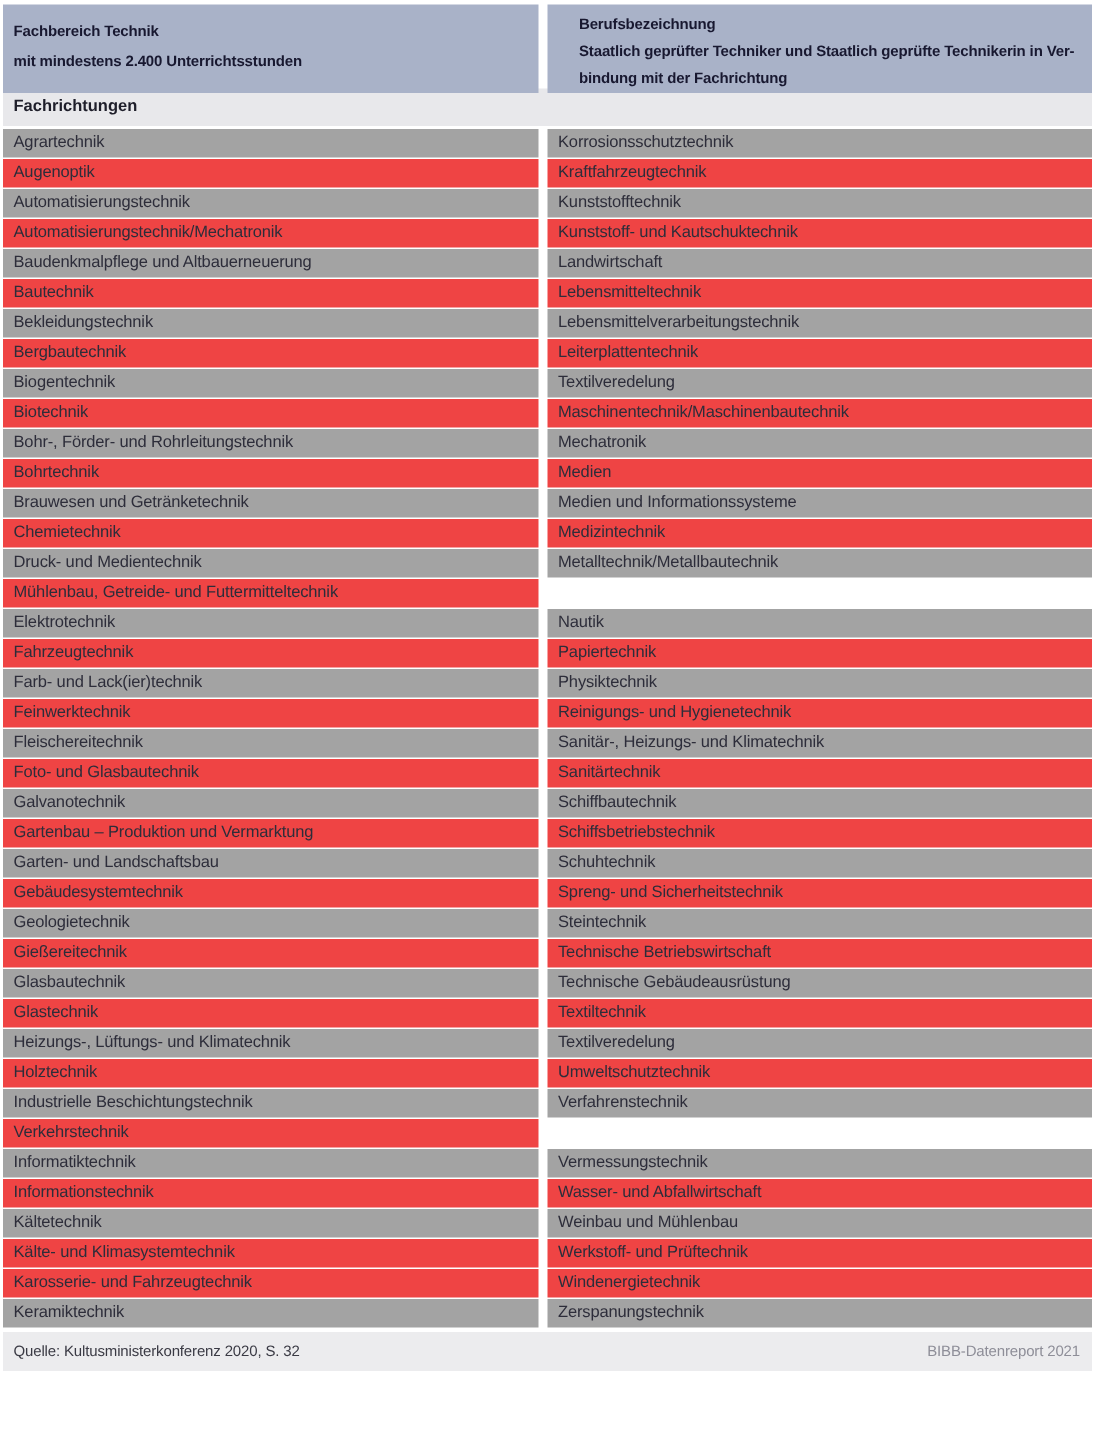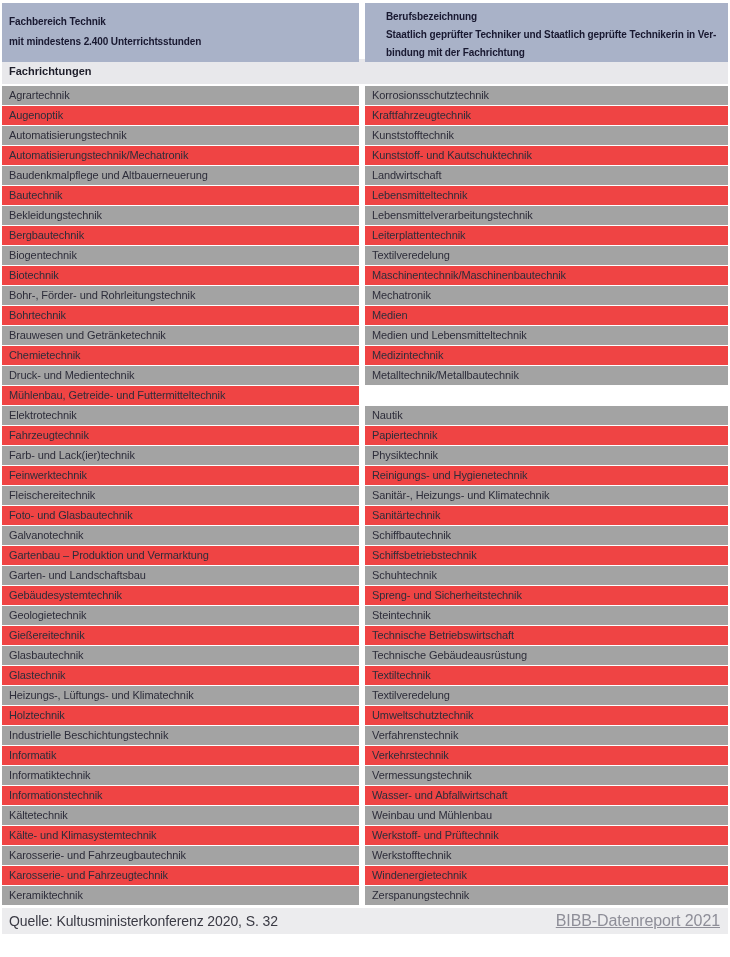--- a/index.html
+++ b/index.html
@@ -14,22 +14,22 @@
   .band{background:#e8e8eb;height:25px;line-height:25px;margin-top:2px;font-size:11px;color:#1e1e2a;padding-left:7px;box-sizing:border-box;}
   .band.fach{font-weight:bold;}
   
   .tbody{margin-top:2px;}
   .row{display:grid;grid-template-columns:357px 1fr;column-gap:6px;height:19px;border-bottom:1.5px solid #ffffff;}
   .row .cell{font-size:11px;line-height:19px;color:#2d2d3a;letter-spacing:-0.1px;padding-left:7px;white-space:nowrap;overflow:hidden;}
   .row.light .cell{background:#a3a3a3;}
   .row.dark .cell{background:#ef4444;}
   
   .footer{background:#ececee;height:26px;margin-top:2px;display:flex;align-items:center;justify-content:space-between;padding:0 8px 0 7px;box-sizing:border-box;}
-  .footer .source{font-size:14px;color:#3a3a44;letter-spacing:-0.1px;}
-  .footer .report{font-size:16px;color:#8e8e98;letter-spacing:-0.1px;text-decoration:underline;}
+  .footer .source{font-size:10px;color:#3a3a44;letter-spacing:-0.1px;}
+  .footer .report{font-size:10px;color:#8e8e98;letter-spacing:-0.1px;}
 </style>
 </head>
 <body>
 
 <div class="page">
 
   <div class="thead">
     <div class="hcell left">
       <div>Fachbereich Technik</div>
       <div>mit mindestens 2.400 Unterrichtsstunden</div>
@@ -87,21 +87,21 @@
       <div class="row light">
         <div class="cell">Bohr-, Förder- und Rohrleitungstechnik</div>
         <div class="cell">Mechatronik</div>
       </div>
       <div class="row dark">
         <div class="cell">Bohrtechnik</div>
         <div class="cell">Medien</div>
       </div>
       <div class="row light">
         <div class="cell">Brauwesen und Getränketechnik</div>
-        <div class="cell">Medien und Lebensmitteltechnik</div>
+        <div class="cell">Medien und Informationssysteme</div>
       </div>
       <div class="row dark">
         <div class="cell">Chemietechnik</div>
         <div class="cell">Medizintechnik</div>
       </div>
       <div class="row light">
         <div class="cell">Druck- und Medientechnik</div>
         <div class="cell">Metalltechnik/Metallbautechnik</div>
       </div>
       <div class="row dark">
@@ -169,42 +169,37 @@
       </div>
       <div class="row dark">
         <div class="cell">Holztechnik</div>
         <div class="cell">Umweltschutztechnik</div>
       </div>
       <div class="row light">
         <div class="cell">Industrielle Beschichtungstechnik</div>
         <div class="cell">Verfahrenstechnik</div>
       </div>
       <div class="row dark">
-        <div class="cell">Informatik</div>
         <div class="cell">Verkehrstechnik</div>
       </div>
       <div class="row light">
         <div class="cell">Informatiktechnik</div>
         <div class="cell">Vermessungstechnik</div>
       </div>
       <div class="row dark">
         <div class="cell">Informationstechnik</div>
         <div class="cell">Wasser- und Abfallwirtschaft</div>
       </div>
       <div class="row light">
         <div class="cell">Kältetechnik</div>
         <div class="cell">Weinbau und Mühlenbau</div>
       </div>
       <div class="row dark">
         <div class="cell">Kälte- und Klimasystemtechnik</div>
         <div class="cell">Werkstoff- und Prüftechnik</div>
-      </div>
-      <div class="row light">
-        <div class="cell">Karosserie- und Fahrzeugbautechnik</div>
-        <div class="cell">Werkstofftechnik</div>
       </div>
       <div class="row dark">
         <div class="cell">Karosserie- und Fahrzeugtechnik</div>
         <div class="cell">Windenergietechnik</div>
       </div>
       <div class="row light">
         <div class="cell">Keramiktechnik</div>
         <div class="cell">Zerspanungstechnik</div>
       </div>
     </div>

